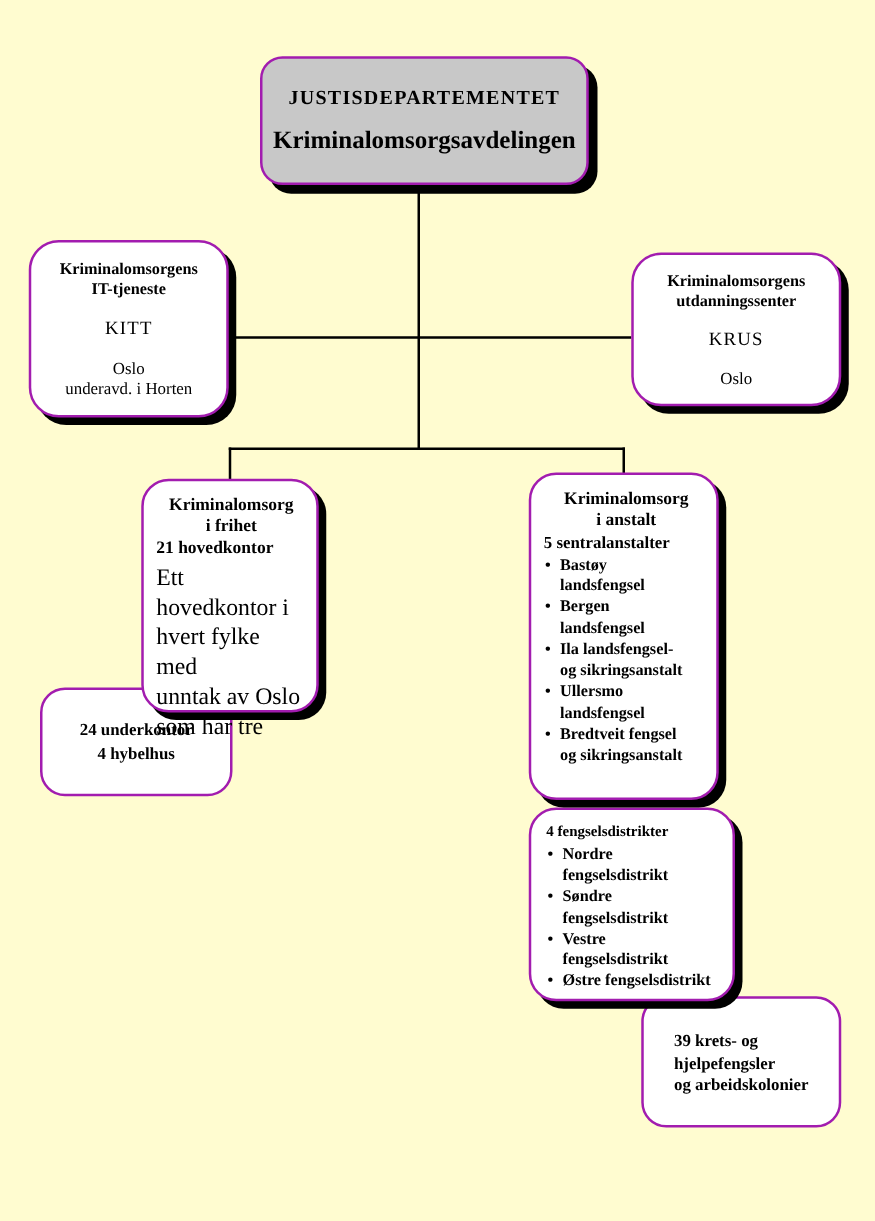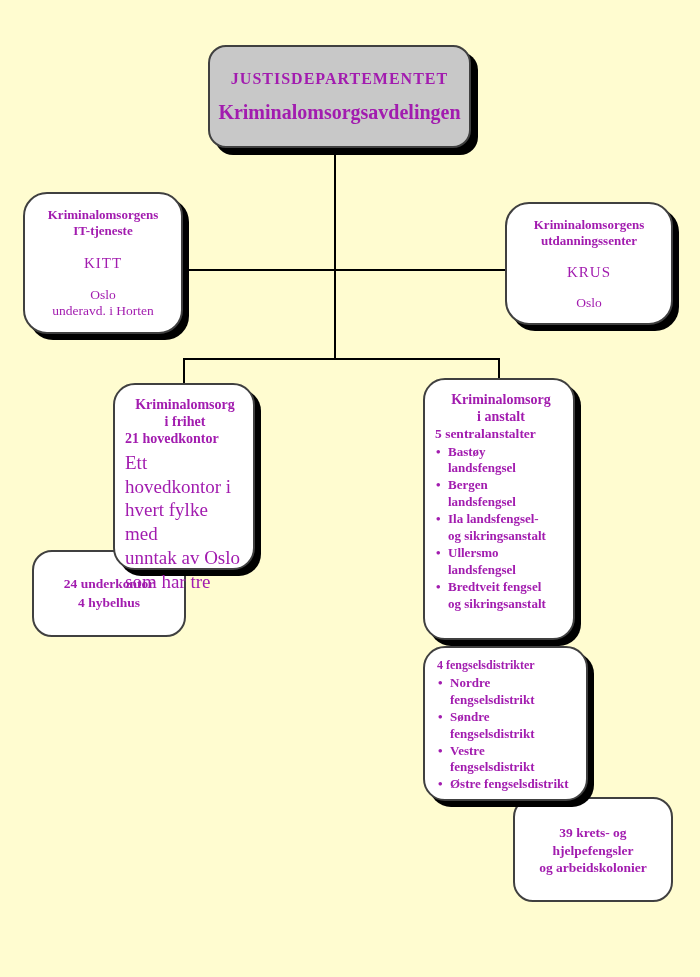--- a/index.html
+++ b/index.html
@@ -7,23 +7,23 @@
   .canvas{
     position:relative;
     width:700px;height:977px;
     background:#FFFCD0;
     overflow:hidden;
   }
   .line{position:absolute;background:#000;}
   .node{
     position:absolute;
     background:#fff;
-    border:2px solid #404040;
+    border:2px solid #a21caf;
     box-sizing:border-box;
-    color:#a21caf;
+    color:#000000;
   }
   .shadow{box-shadow:6px 6px 0 #000;}
   .pre{white-space:pre-line;}
 
   
   .node-top{
     left:208px;top:45px;width:263px;height:103px;
     background:#C8C8C8;border-radius:18px;
     box-shadow:7px 7px 0 #000;
     display:flex;flex-direction:column;align-items:center;justify-content:center;
@@ -76,21 +76,21 @@
     left:423px;top:646px;width:165px;height:155px;border-radius:22px;
     padding:10px 4px 4px 12px;
   }
   .node-distrikter .sub{font-size:12px;font-weight:bold;}
 
   
   .node-krets{
     left:513px;top:797px;width:160px;height:105px;border-radius:20px;
     display:flex;align-items:flex-start;justify-content:center;
     padding-top:25px;
-    font-size:13.5px;font-weight:bold;text-align:center;line-height:1.3;
+    font-size:13.5px;font-weight:bold;text-align:left;line-height:1.3;
   }
 
   ul.bullets{list-style:none;margin:2px 0 0 0;padding:0;font-weight:bold;}
   ul.bullets li{
     position:relative;padding-left:13px;
     font-size:13px;line-height:1.3;white-space:pre-line;
   }
   ul.bullets li::before{content:"\2022";position:absolute;left:1px;top:0;}
 </style>
 </head>

